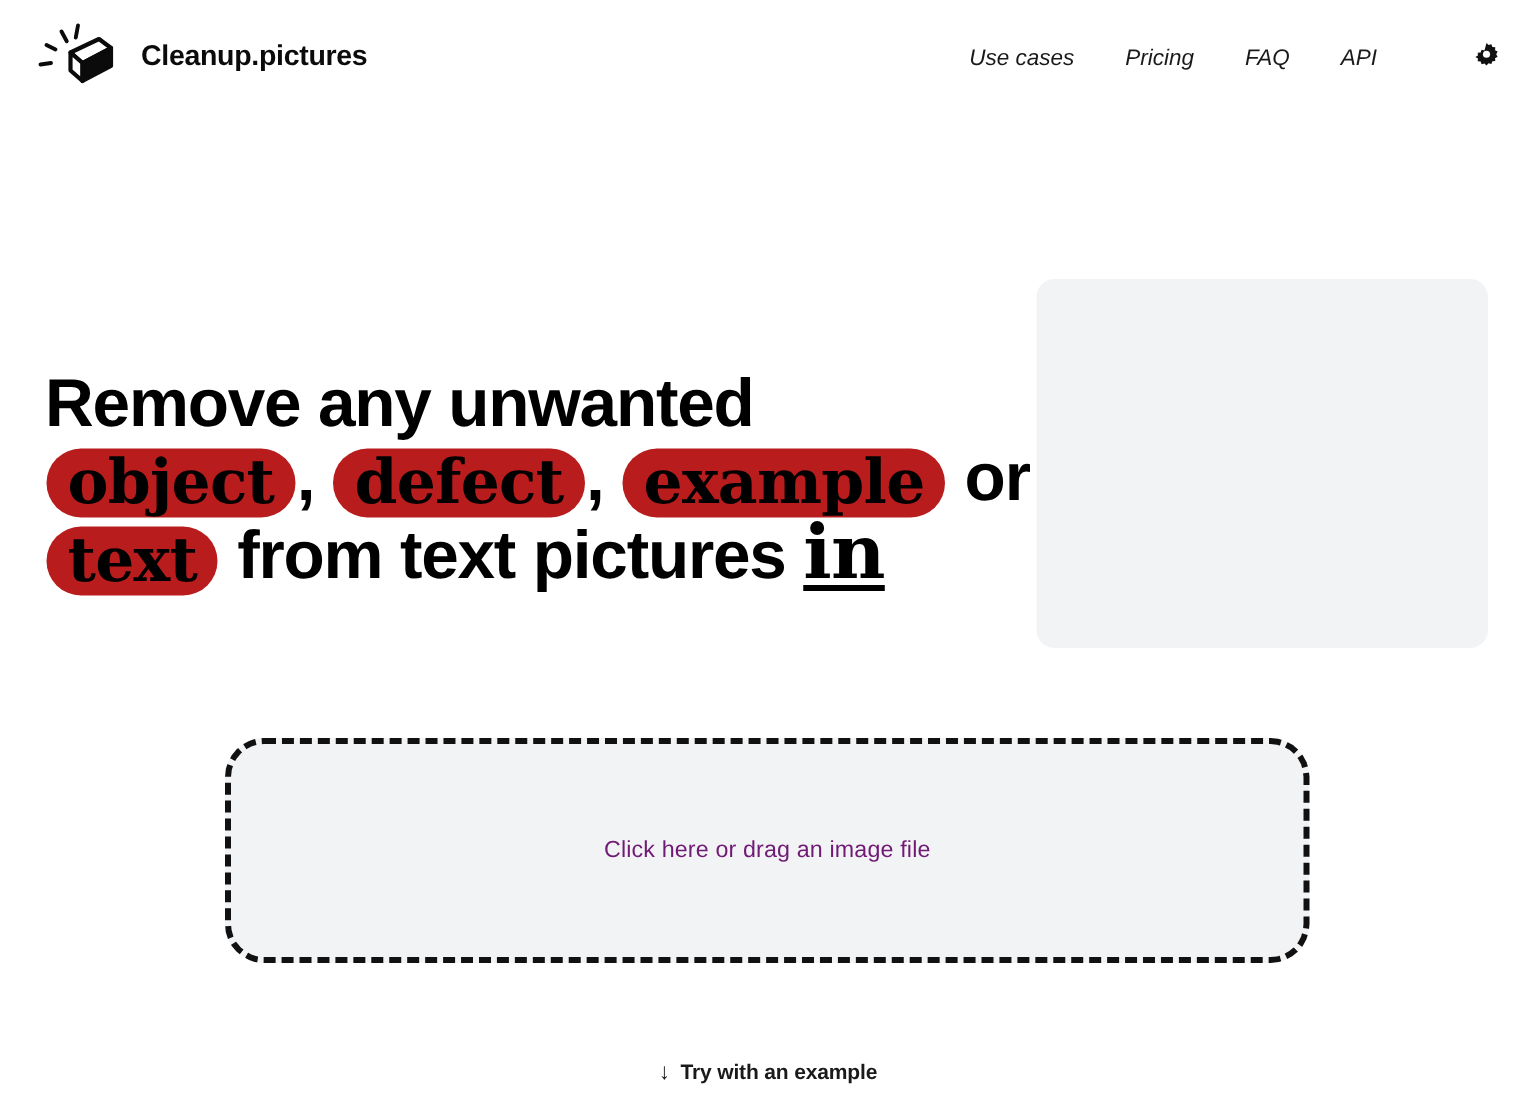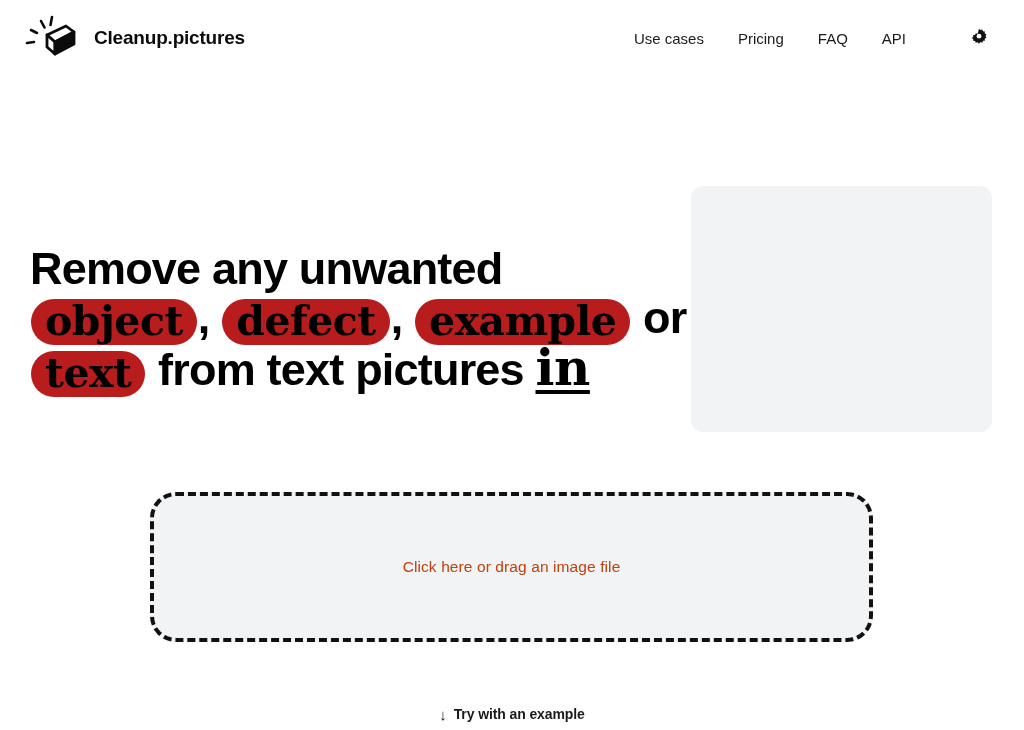--- a/index.html
+++ b/index.html
@@ -18,21 +18,21 @@
   }
 
   
   .header {
     position: absolute;
     top: 0; left: 0;
     width: 1024px;
     height: 76px;
     display: flex;
     align-items: center;
-    padding: 0 32px 0 18px;
+    padding: 0 20px 0 18px;
   }
 
   .brand {
     display: flex;
     align-items: center;
     gap: 14px;
     cursor: pointer;
   }
 
   .brand-mark {
@@ -57,20 +57,21 @@
     gap: 34px;
   }
 
   .nav-link {
     font-size: 15px;
     font-weight: normal;
     color: #1a1a1a;
     text-decoration: none;
     white-space: nowrap;
     cursor: pointer;
+    font-style: italic;
   }
 
   .nav-settings {
     width: 26px;
     height: 26px;
     margin-left: 26px;
     display: flex;
     align-items: center;
     justify-content: center;
     cursor: pointer;
@@ -137,21 +138,21 @@
     border: 4px dashed #111111;
     border-radius: 26px;
     display: flex;
     align-items: center;
     justify-content: center;
     cursor: pointer;
   }
 
   .dropzone-label {
     font-size: 15.5px;
-    color: #c2410c;
+    color: #701a75;
     letter-spacing: 0.1px;
   }
 
   
   .example-row {
     position: absolute;
     left: 0;
     top: 706px;
     width: 1024px;
     display: flex;

